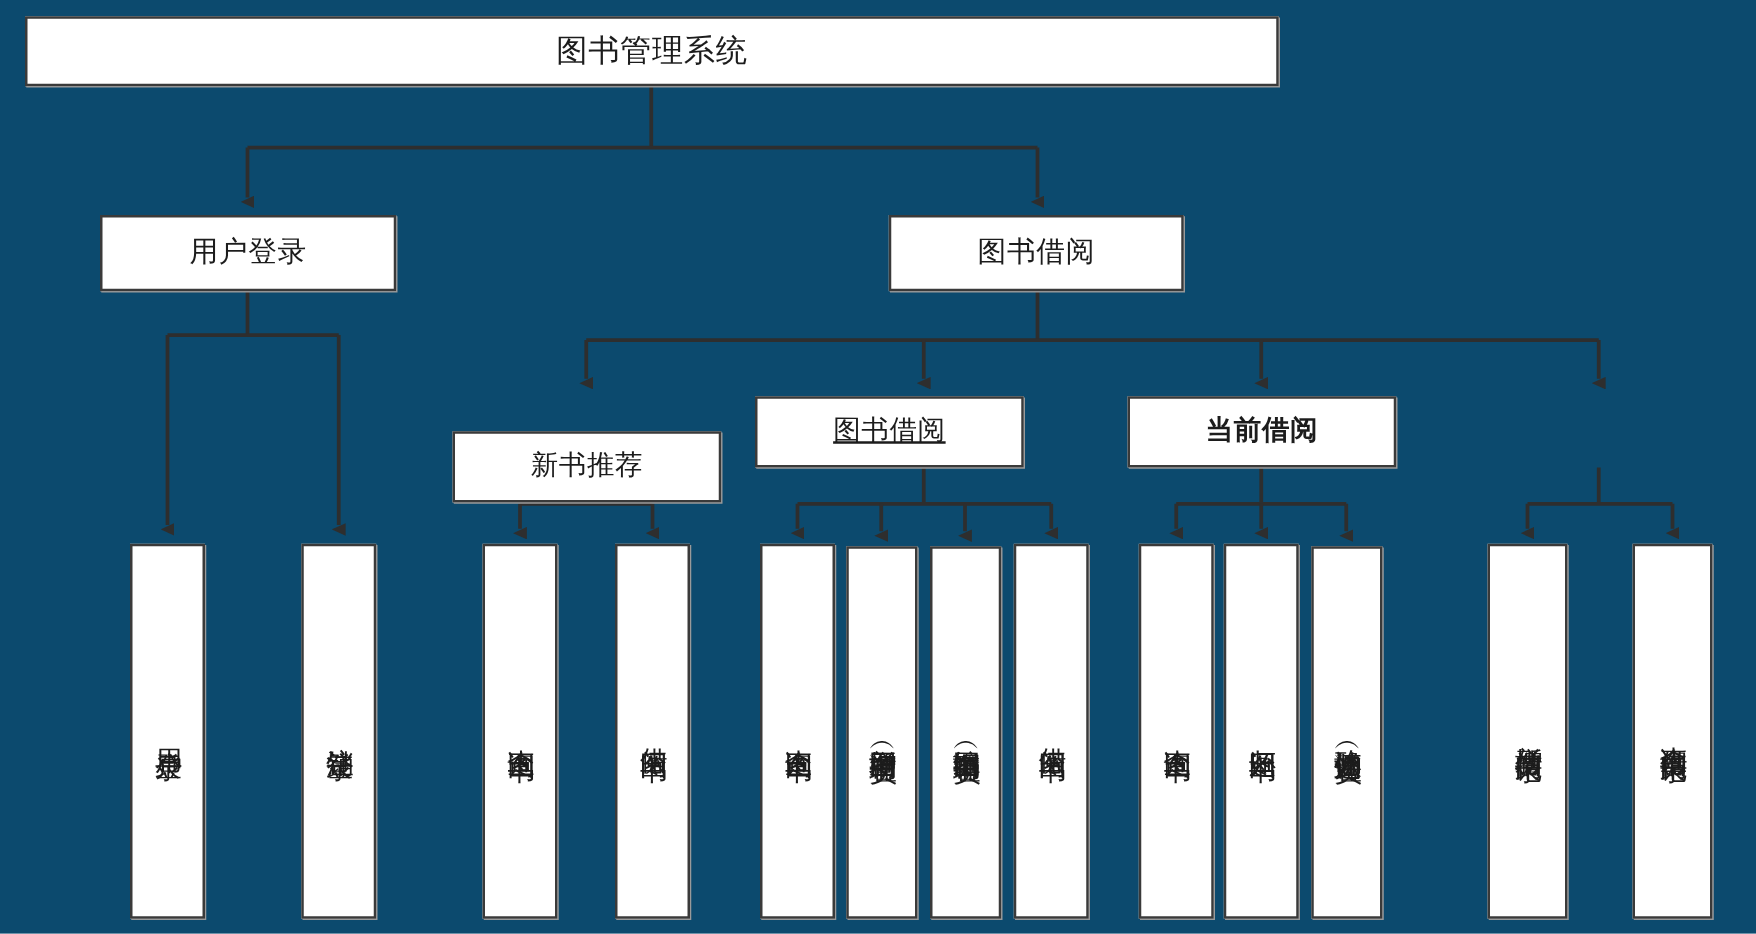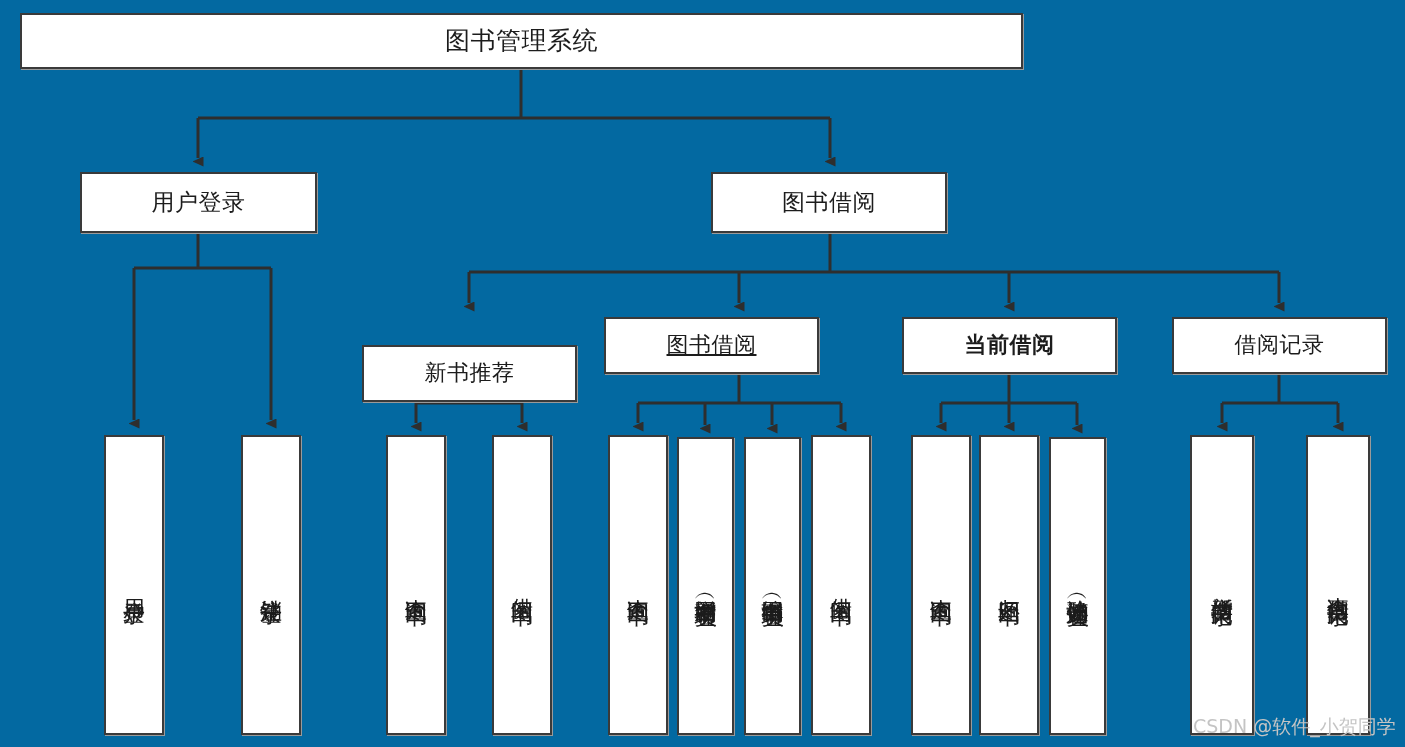--- a/index.html
+++ b/index.html
@@ -8,21 +8,21 @@
     padding: 0;
     background: #ffffff;
   }
   body {
     font-family: "DejaVu Sans", "Liberation Sans", sans-serif;
   }
   #diagram-root {
     position: relative;
     width: 1405px;
     height: 747px;
-    background: #0369a1;
+    background: #0c4a6e;
     overflow: hidden;
   }
   #diagram-svg {
     position: absolute;
     left: 0;
     top: 0;
     width: 1405px;
     height: 747px;
   }
   .node {
@@ -141,23 +141,20 @@
 
   <div class="node level-2" style="left:362px; top:317px; width:215px; height:57px;margin-top:28px;">
     <span class="node-label">新书推荐</span>
   </div>
   <div class="node level-2" style="left:604px; top:317px; width:215px; height:57px;text-decoration:underline;">
     <span class="node-label">图书借阅</span>
   </div>
   <div class="node level-2" style="left:902px; top:317px; width:215px; height:57px;font-weight:bold;">
     <span class="node-label">当前借阅</span>
   </div>
-  <div class="node level-2" style="left:1172px; top:317px; width:215px; height:57px;">
-    <span class="node-label">借阅记录</span>
-  </div>
 
   <div class="node leaf" style="left:104px; top:435px; width:60px; height:300px;">
     <span class="node-label">用户登录</span>
   </div>
   <div class="node leaf" style="left:241px; top:435px; width:60px; height:300px;">
     <span class="node-label">注销登录</span>
   </div>
 
   <div class="node leaf" style="left:386px; top:435px; width:60px; height:300px;">
     <span class="node-label">查询图书</span>
@@ -189,15 +186,14 @@
     <span class="node-label">确认归还（管理员）</span>
   </div>
 
   <div class="node leaf" style="left:1190px; top:435px; width:64px; height:300px;">
     <span class="node-label">新增借阅记录</span>
   </div>
   <div class="node leaf" style="left:1306px; top:435px; width:64px; height:300px;">
     <span class="node-label">查询借阅记录</span>
   </div>
 
-  <div id="watermark">CSDN @软件_小贺同学</div>
 
 </div>
 
 </body></html>

